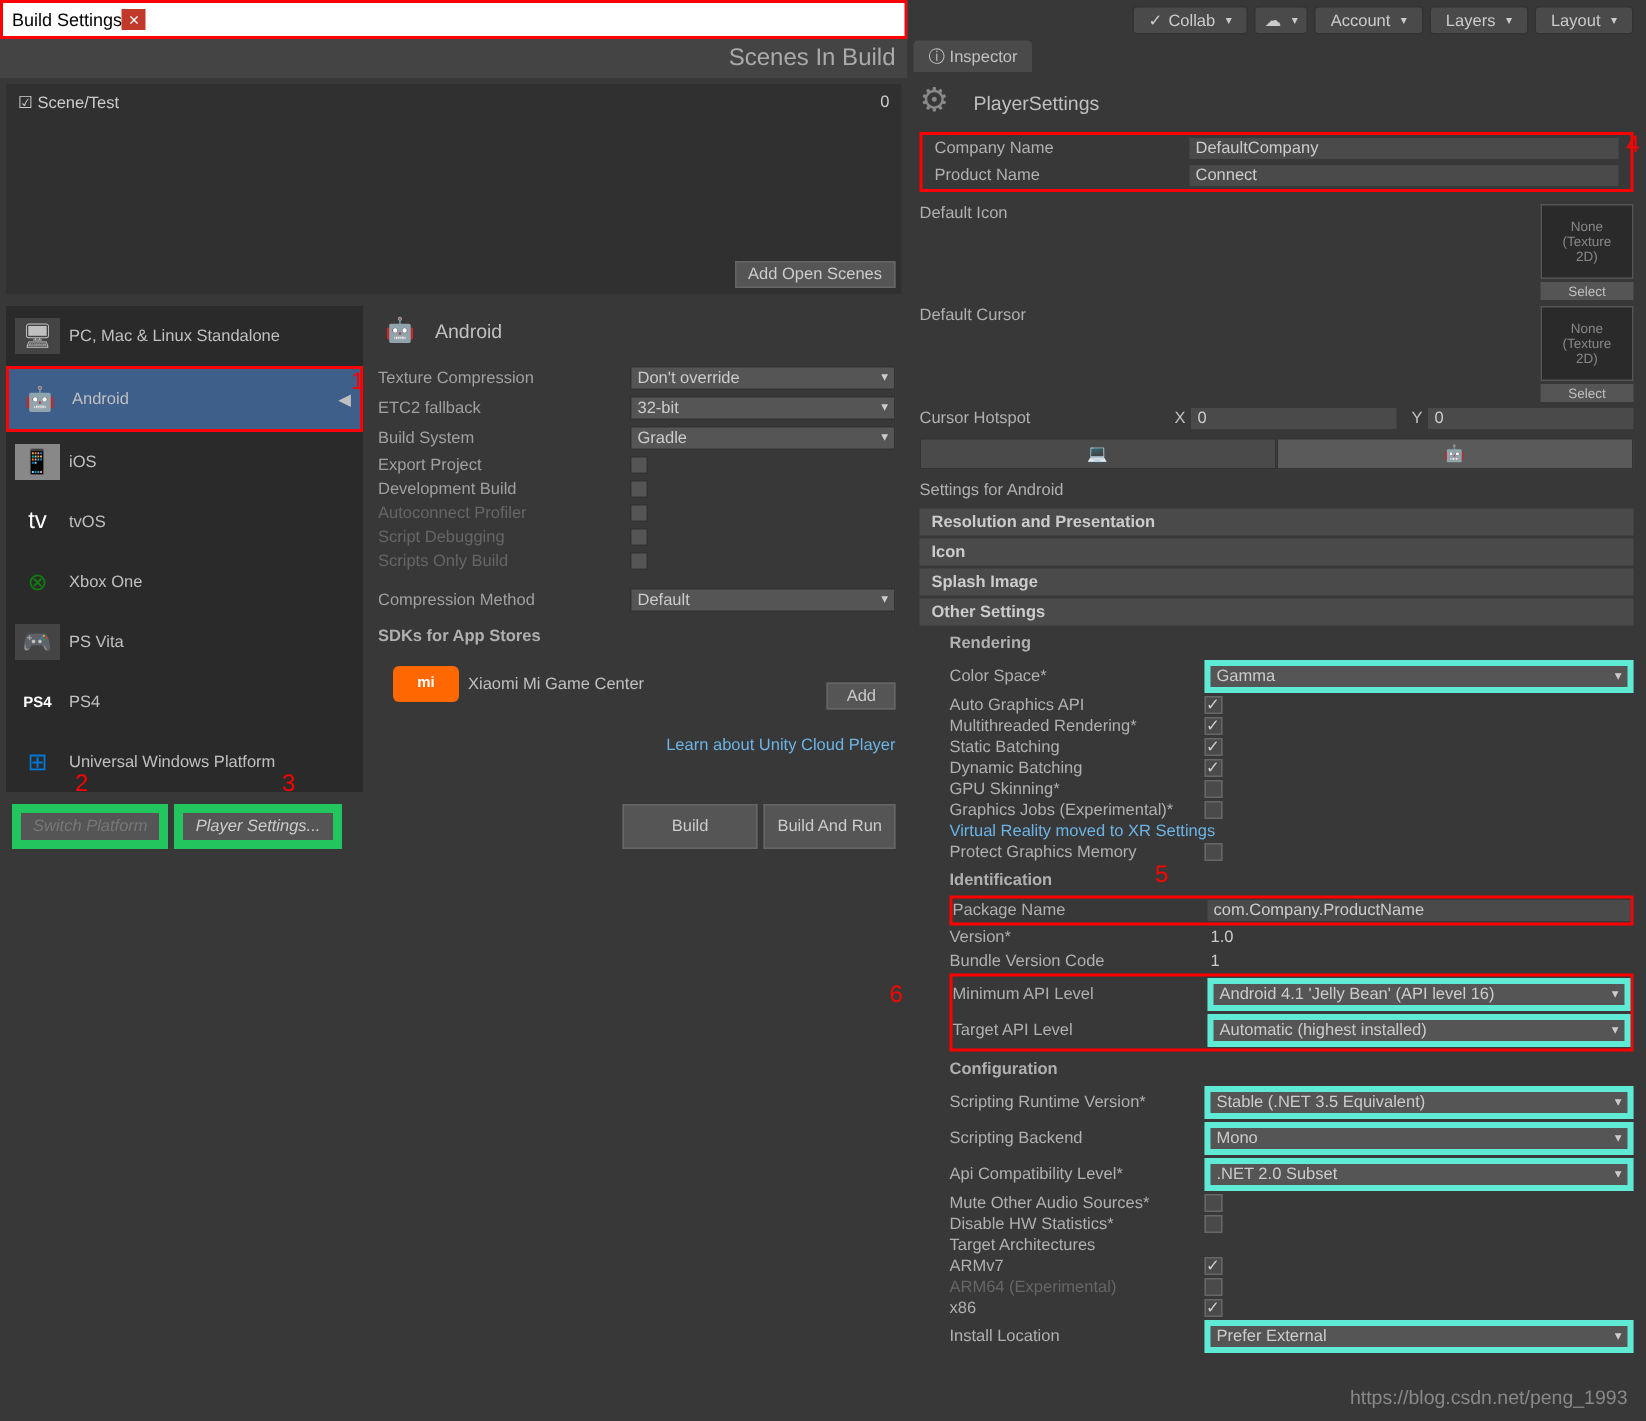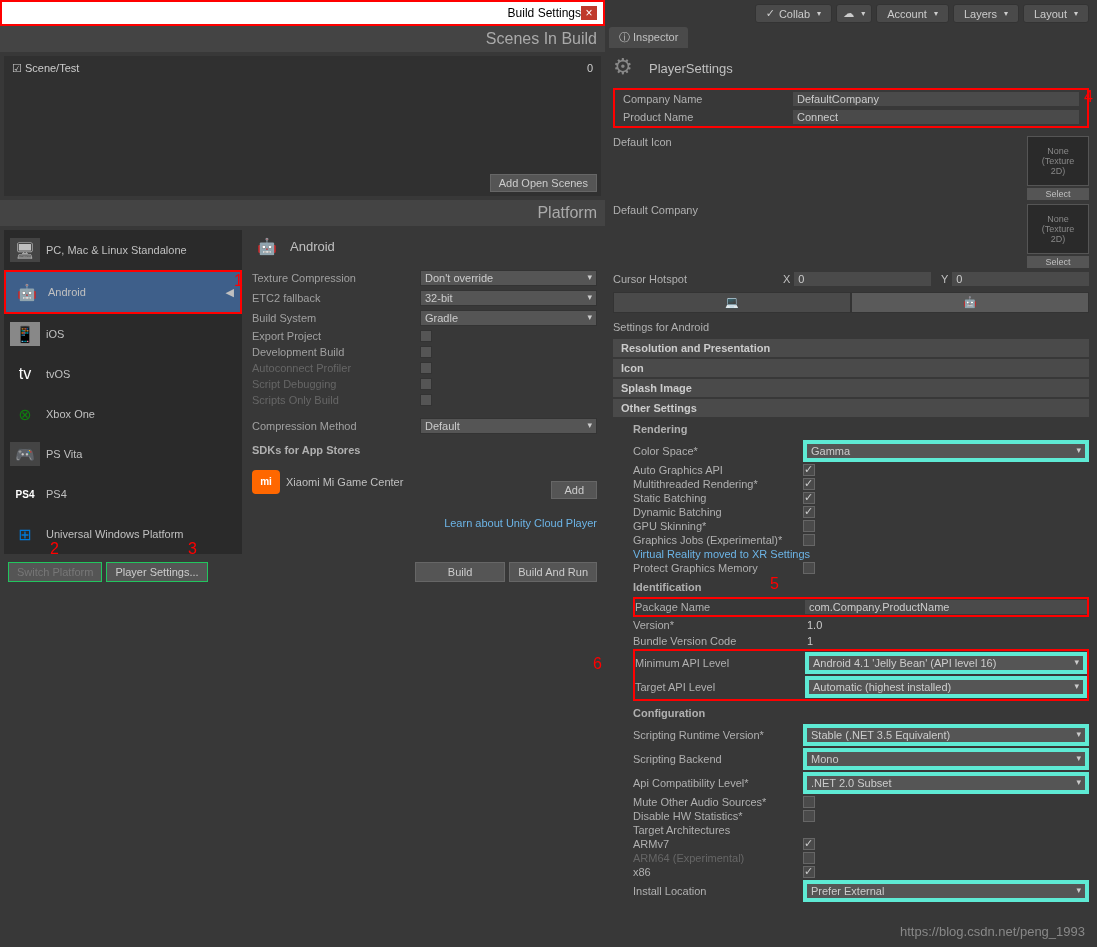--- a/index.html
+++ b/index.html
@@ -2,21 +2,21 @@
 <html><head>
 <meta charset="utf-8">
 <style>
 * { box-sizing: border-box; margin: 0; padding: 0; font-family: Arial, sans-serif; }
 body { background: #383838; color: #c0c0c0; font-size: 11px; width: 1097px; height: 947px; overflow: hidden; position: relative; }
 .container { display: flex; width: 100%; height: 100%; }
 .left-panel { width: 605px; background: #383838; display: flex; flex-direction: column; }
 .right-panel { flex: 1; background: #383838; display: flex; flex-direction: column; }
 
 
-.window-title { background: #fff; color: #000; padding: 4px 6px; display: flex; justify-content: flex-end; border: 2px solid red; font-size: 12px; }
+.window-title { background: #fff; color: #000; padding: 4px 6px; display: flex; justify-content: flex-start; border: 2px solid red; font-size: 12px; }
 .close-x { background: #c0392b; color: #fff; width: 16px; text-align: center; cursor: pointer; }
 .section-header { background: #444; padding: 4px 8px; color: #aaa; font-weight: normal; font-size: 16px; text-align: right; }
 .scenes-box { background: #303030; margin: 4px; height: 140px; position: relative; padding: 4px; }
 .scene-row { display: flex; justify-content: space-between; padding: 2px 4px; color: #ccc; }
 .checkbox-checked::before { content: "☑ "; }
 .add-scenes-btn { position: absolute; bottom: 4px; right: 4px; background: #555; border: 1px solid #666; color: #ccc; padding: 2px 8px; font-size: 11px; }
 
 .platform-section { display: flex; padding: 4px; }
 .platform-list { width: 238px; background: #2a2a2a; margin-right: 6px; }
 .platform-item { display: flex; align-items: center; padding: 8px 6px; cursor: pointer; }
@@ -35,27 +35,27 @@
 .detail-header { display: flex; align-items: center; margin-bottom: 12px; }
 .detail-header .plat-icon { margin-right: 8px; }
 .settings-grid { display: grid; grid-template-columns: 160px 1fr; gap: 4px 8px; align-items: center; }
 .settings-grid .label { color: #a0a0a0; }
 .settings-grid .label.disabled { color: #666; }
 .dropdown { background: #555; border: 1px solid #333; color: #ccc; padding: 1px 4px; font-size: 11px; position: relative; display: flex; justify-content: space-between; }
 .dropdown::after { content: "▾"; font-size: 9px; }
 .chk { width: 12px; height: 12px; background: #555; border: 1px solid #333; display: inline-block; }
 
 .sdk-row { display: flex; align-items: center; justify-content: space-between; margin-top: 8px; }
-.sdk-row .mi-logo { width: 28px; height: 24px; background: #ff6700; color: #fff; display: inline-flex; align-items: center; justify-content: center; margin-right: 6px; font-weight: bold; font-size: 10px; border-radius: 4px; }
+.sdk-row .mi-logo { width: 44px; height: 24px; background: #ff6700; color: #fff; display: inline-flex; align-items: center; justify-content: center; margin-right: 6px; font-weight: bold; font-size: 10px; border-radius: 4px; margin-left: 10px; }
 .btn-small { background: #555; border: 1px solid #666; color: #ccc; padding: 2px 12px; font-size: 11px; cursor: pointer; margin-top: 17px; }
 
 .link { color: #6cb4e6; cursor: pointer; text-align: right; }
 .bottom-buttons { display: flex; gap: 4px; padding: 4px 8px; }
 .btn-med { background: #555; border: 1px solid #666; color: #ccc; padding: 3px 8px; font-size: 11px; cursor: pointer; }
-.btn-med.boxed { border: 1px solid #22c55e; }
+.btn-med.boxed { border: 6px solid #22c55e; font-style: italic; }
 .btn-large { background: #555; border: 1px solid #666; color: #ccc; padding: 3px 32px; font-size: 11px; cursor: pointer; }
 
 .annotation { color: red; font-size: 16px; font-weight: normal; position: absolute; z-index: 10; pointer-events: none; }
 
 
 .top-toolbar { background: #383838; padding: 4px 8px; display: flex; justify-content: flex-end; gap: 4px; }
 .toolbar-btn { background: #4a4a4a; border: 1px solid #333; color: #ccc; padding: 2px 10px; font-size: 11px; border-radius: 3px; display: inline-flex; align-items: center; gap: 4px; }
 .toolbar-btn::after { content: "▾"; font-size: 8px; margin-left: 3px; }
 
 .inspector-tab { background: #4a4a4a; padding: 3px 10px; display: inline-block; border-radius: 3px 3px 0 0; font-size: 11px; margin-left: 4px; }
@@ -98,21 +98,20 @@
       <span class="close-x">×</span>
     </div>
     <div class="section-header">Scenes In Build</div>
     <div class="scenes-box">
       <div class="scene-row">
         <span class="checkbox-checked">Scene/Test</span>
         <span>0</span>
       </div>
       <button class="add-scenes-btn">Add Open Scenes</button>
     </div>
-    <div class="section-header">Platform</div>
     <div class="platform-section">
       <div class="platform-list">
         <div class="platform-item">
             <span class="plat-icon pc">🖥</span>
             <span>PC, Mac &amp; Linux Standalone</span>
           </div>
         <div class="platform-item selected">
             <span class="plat-icon android">🤖</span>
             <span>Android</span>
             <span style="margin-left:auto">◀</span>
@@ -232,21 +231,21 @@
         </div>
       </div>
       <div class="prop-row" style="align-items:flex-start;margin-top:6px">
         <span class="prop-label">Default Icon</span>
         <div style="margin-left:auto;display:flex;flex-direction:column">
           <div class="texture-slot">None<br>(Texture<br>2D)</div>
           <div class="select-btn-small">Select</div>
         </div>
       </div>
       <div class="prop-row" style="align-items:flex-start">
-        <span class="prop-label">Default Company</span>
+        <span class="prop-label">Default Cursor</span>
         <div style="margin-left:auto;display:flex;flex-direction:column">
           <div class="texture-slot">None<br>(Texture<br>2D)</div>
           <div class="select-btn-small">Select</div>
         </div>
       </div>
       <div class="prop-row">
         <span class="prop-label">Cursor Hotspot</span>
         <span style="margin-right:4px">X</span>
         <span class="prop-value" style="flex:1;margin-right:10px">0</span>
         <span style="margin-right:4px">Y</span>

